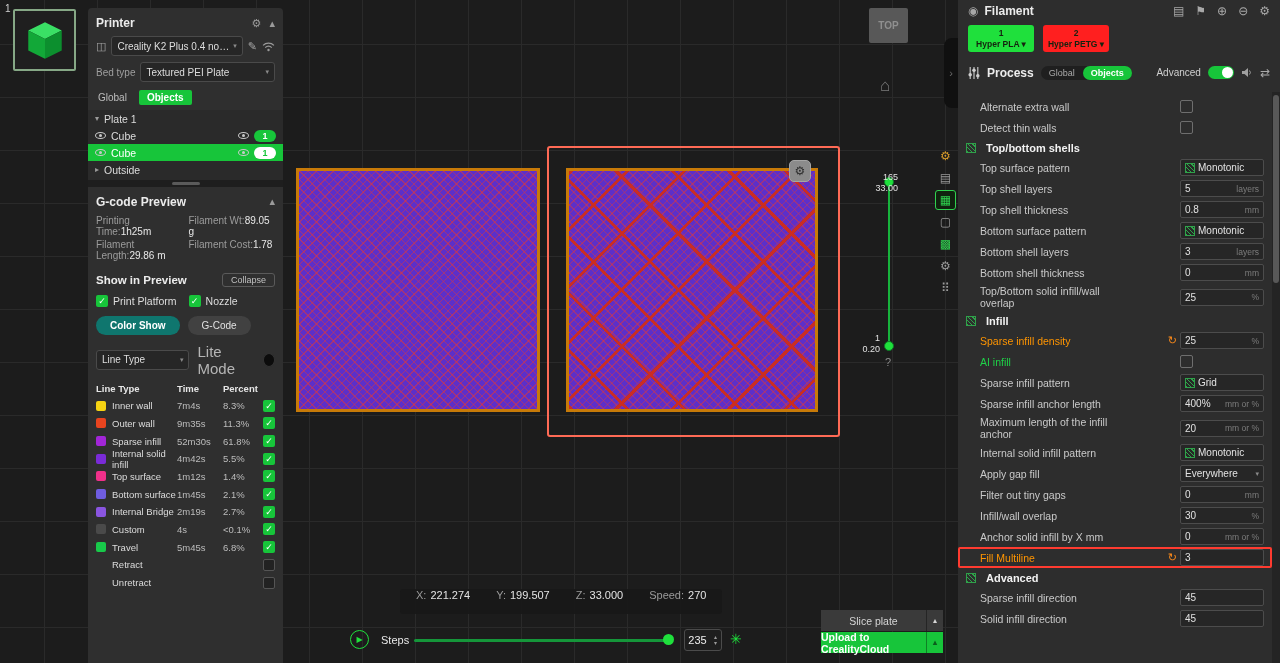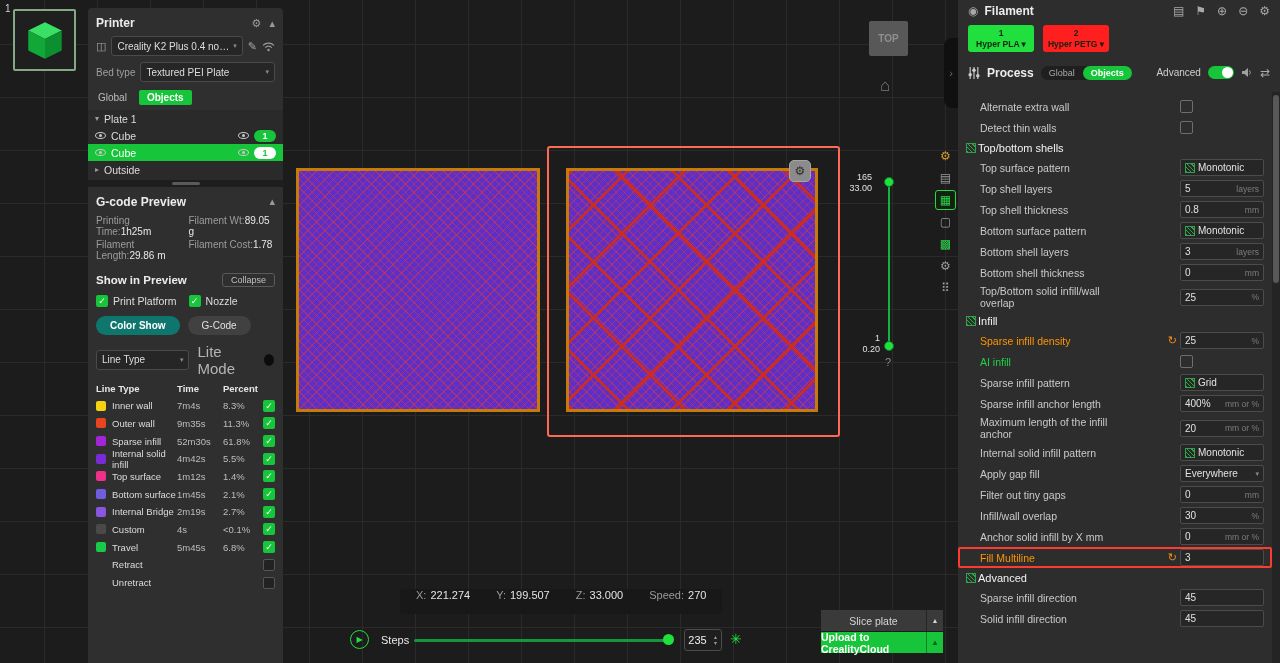--- a/index.html
+++ b/index.html
@@ -23,21 +23,21 @@
       repeating-linear-gradient(45deg, rgba(205,45,30,.95) 0 3px, transparent 3px 40px),
       repeating-linear-gradient(135deg, rgba(205,45,30,.95) 0 3px, transparent 3px 40px),
       repeating-linear-gradient(45deg, rgba(225,55,55,.45) 0 1px, transparent 1px 6px),
       repeating-linear-gradient(135deg, rgba(225,55,55,.45) 0 1px, transparent 1px 6px); }
   .selection { position:absolute; left:547px; top:146px; width:293px; height:291px;
     border:2px solid #ff6a55; border-radius:3px; }
   .gizmo { position:absolute; left:789px; top:160px; width:22px; height:22px; background:#8b8b8b;
     border:1px solid #a5a5a5; border-radius:5px; color:#2e2e2e; font-size:12px;
     display:flex; align-items:center; justify-content:center; }
 
-  .viewcube { position:absolute; left:869px; top:21px; width:39px; height:35px; background:#585858;
+  .viewcube { position:absolute; left:869px; top:8px; width:39px; height:35px; background:#585858;
     color:#8f8f8f; font-size:10px; font-weight:bold; display:flex; align-items:center; justify-content:center; border-radius:2px; }
   .home-ico { position:absolute; left:880px; top:76px; font-size:17px; color:#7b7b7b; }
 
   .panel-handle { position:absolute; left:944px; top:38px; width:14px; height:70px; background:#101010;
     border-radius:8px 0 0 8px; color:#6a6a6a; display:flex; align-items:center; justify-content:center; font-size:11px; }
   .vtoolbar { position:absolute; left:935px; top:146px; width:22px; display:flex; flex-direction:column; gap:2px; }
   .vtool { width:21px; height:20px; display:flex; align-items:center; justify-content:center; font-size:12px; border-radius:3px; }
   .vtool.active { border:1px solid #2fd24f; background:#10230f; }
 
   
@@ -147,21 +147,21 @@
   .proc-title { font-size:12px; font-weight:bold; color:#ececec; }
   .seg-pill { display:flex; align-items:center; background:#1f1f1f; border-radius:10px; font-size:9px; }
   .seg { padding:2px 8px; color:#aaa; }
   .seg.on { background:#17c53a; color:#fff; border-radius:9px; font-weight:bold; }
   .adv-label { margin-left:auto; font-size:10px; color:#cfcfcf; }
   .switch { width:26px; height:13px; border-radius:7px; background:#17c53a; position:relative; }
   .switch::after { content:""; position:absolute; right:1px; top:1px; width:11px; height:11px; border-radius:50%; background:#fff; }
   .proc-ico { color:#a8a8a8; font-size:12px; }
 
   .settings { position:absolute; left:0; right:8px; top:92px; bottom:0; overflow:hidden; padding-top:4px; }
-  .s-section { display:flex; align-items:center; gap:2px; padding:4px 8px 3px; font-size:11px; font-weight:normal; color:#f2f2f2; }
+  .s-section { display:flex; align-items:center; gap:10px; padding:4px 8px 3px; font-size:11px; font-weight:bold; color:#f2f2f2; }
   .pat { width:10px; height:10px; border:1px solid #2fa24a; flex:none;
     background-image:repeating-linear-gradient(45deg,#2fa24a 0 1px,transparent 1px 3px); }
   .s-row { display:flex; align-items:center; padding:2px 8px 2px 22px; min-height:21px; }
   .s-row.hl { outline:2px solid #ff3b30; outline-offset:-2px; border-radius:2px; }
   .s-lbl { flex:1; max-width:158px; font-size:10.5px; color:#c9c9c9; line-height:12px; padding-right:4px; }
   .s-lbl.mod { color:#ff9500; } .s-lbl.grn { color:#1fd148; }
   .reset { color:#ff8c1a; font-size:11px; margin-right:3px; margin-left:auto; }
   .ctrl { width:84px; margin-left:auto; display:flex; }
   .ctrl.with-reset { margin-left:0; }
   .inp { width:84px; height:17px; background:#262626; border:1px solid #4c4c4c; border-radius:2px;
@@ -193,21 +193,21 @@
         <div class="vtool active" style="color: rgb(47, 210, 79);">▦</div>
         <div class="vtool" style="color: rgb(154, 154, 154);">▢</div>
         <div class="vtool" style="color: rgb(47, 210, 79);">▩</div>
         <div class="vtool" style="color: rgb(154, 154, 154);">⚙</div>
         <div class="vtool" style="color: rgb(154, 154, 154);">⠿</div>
       </div>
 
     <div class="lslider-line"></div>
     <div class="lhandle" style="left:884px;top:177px;"></div>
     <div class="lhandle" style="left:884px;top:341px;"></div>
-    <div class="llabel" style="left:838px;top:172px;">
+    <div class="llabel" style="left:864px;top:172px;">
       <div>165</div>
         <div>33.00</div>
     </div>
     <div class="llabel" style="left:846px;top:333px;">
       <div>1</div>
         <div>0.20</div>
     </div>
     <div class="lq">?</div>
 
     <div class="statusbar" id="status-bar">

